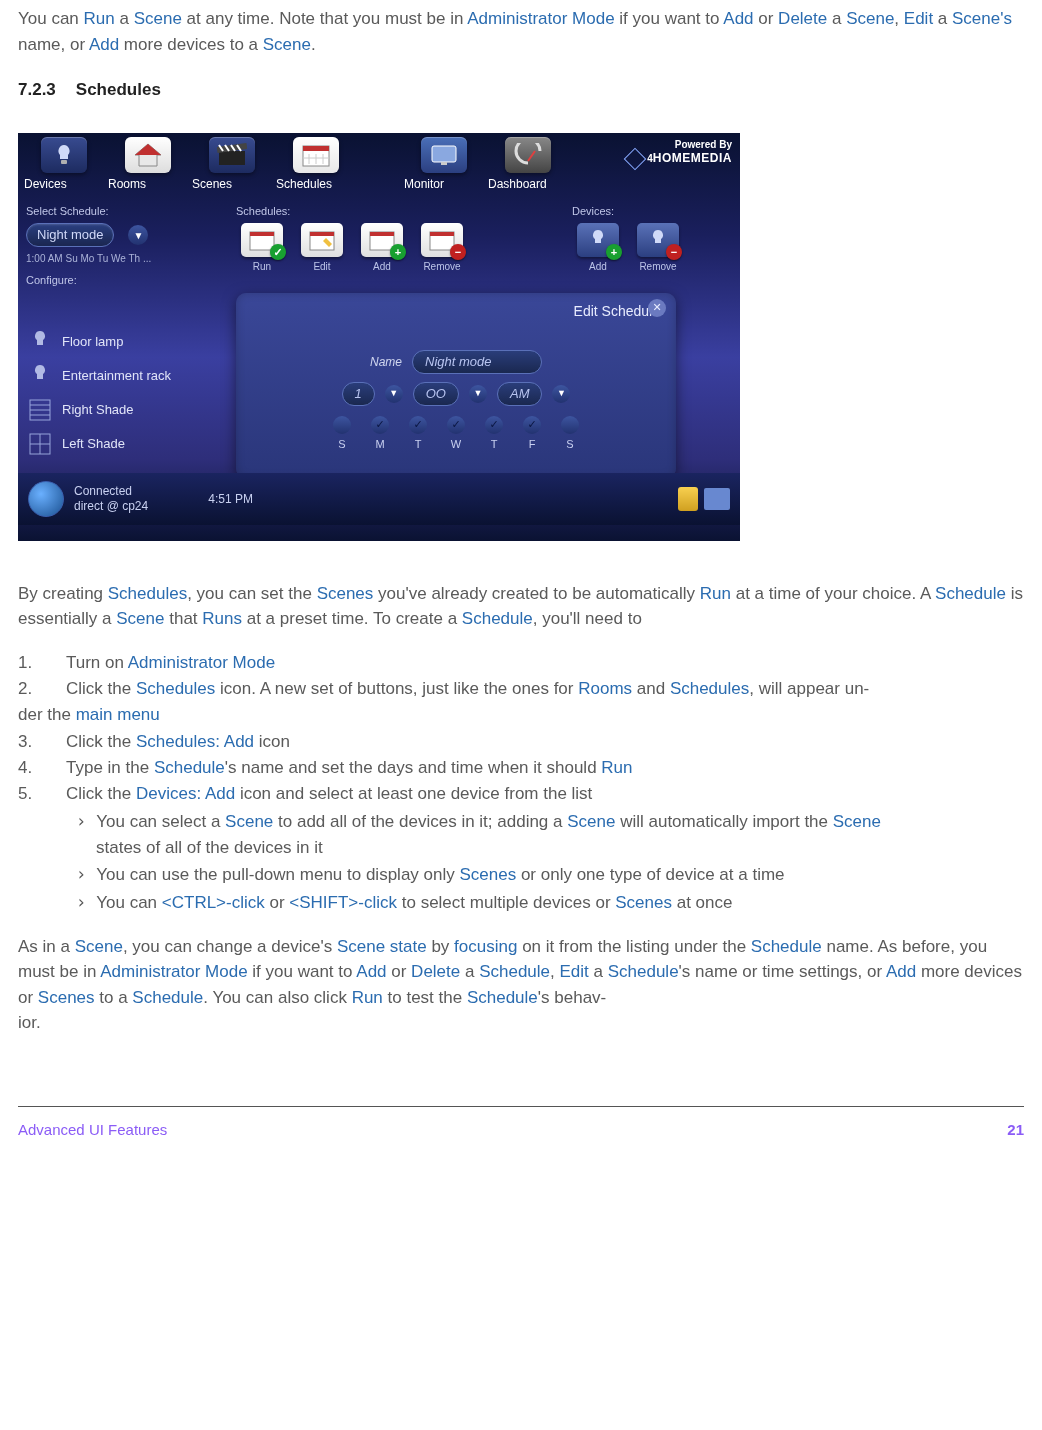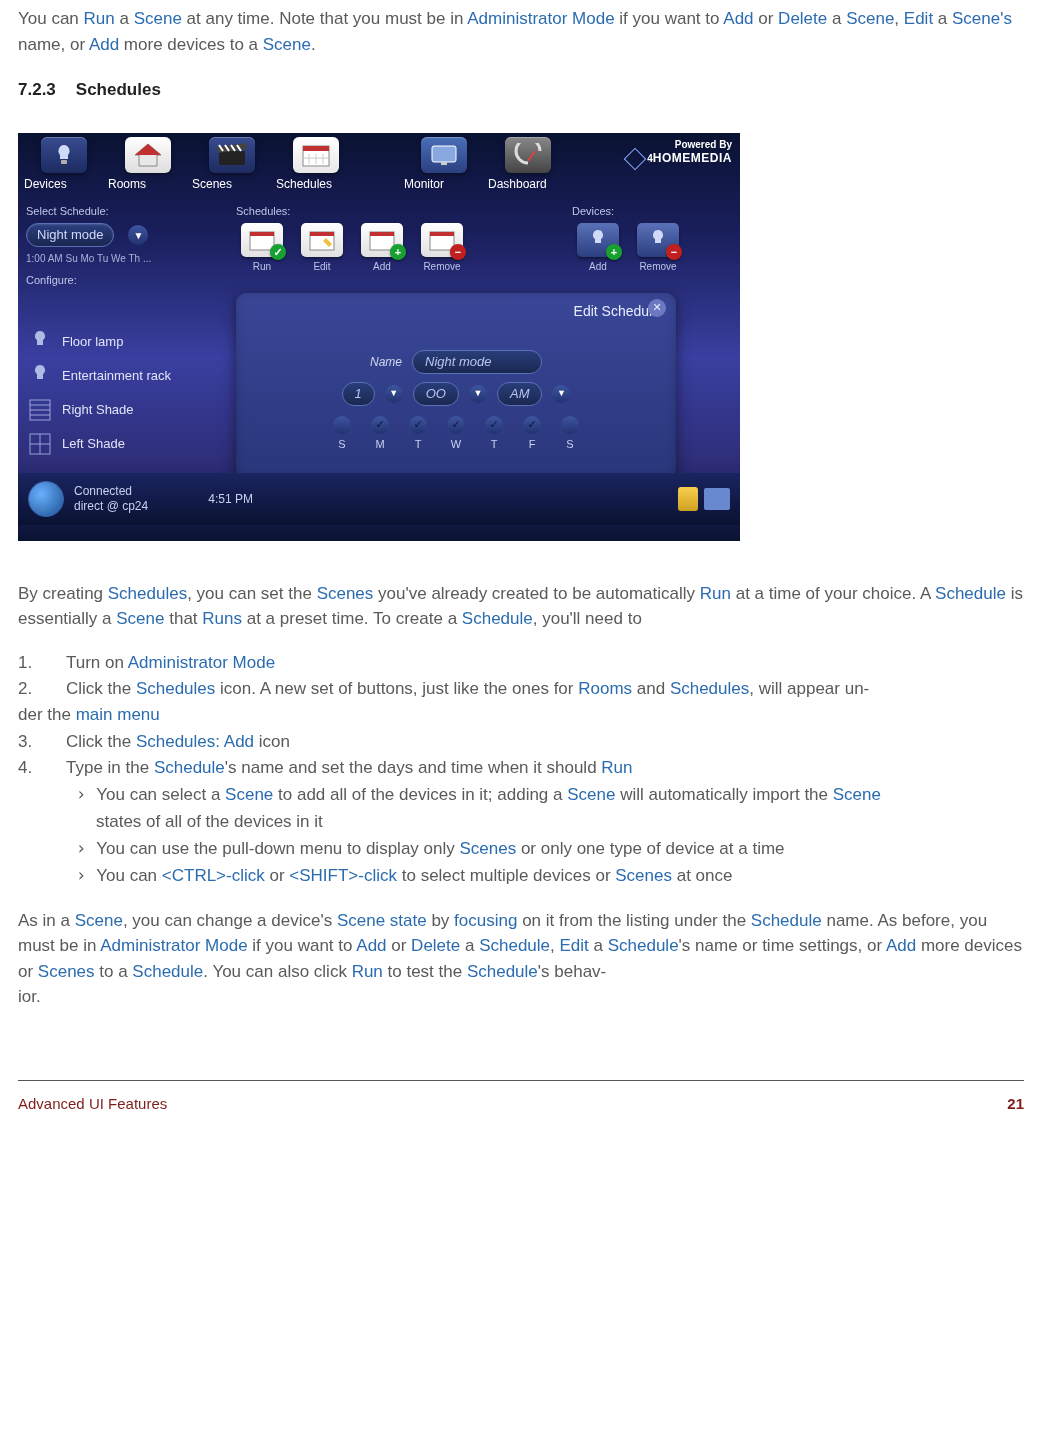--- a/index.html
+++ b/index.html
@@ -154,21 +154,21 @@
   
   .body-para { margin-top: 30px; }
   .list-ol { margin: 18px 0; }
   .list-ol .li-row { line-height: 1.55; }
   .li-num { display:inline-block; width: 48px; color:#5a5a5a;}
   .sublist { margin: 0 0 0 48px;}
   .sublist .sli-row { line-height:1.55; padding-left: 30px; text-indent: -20px;}
   .chev { font-family: monospace; margin-right: 10px;}
 
   .footer-sep { border:none;border-top:1px solid #555;margin:70px 0 12px;}
-  .footer-row { display:flex;justify-content:space-between;align-items:flex-end;font-size:15px;color:#7f1d1d;padding-bottom:20px;}
+  .footer-row { display:flex;justify-content:space-between;align-items:flex-end;font-size:15px;color:#8b5cf6;padding-bottom:20px;}
   .footer-row .pg { font-weight:bold;}
 </style>
 </head>
 <body>
 
 <p class="intro-text">
   <span>You can </span><span class="link">Run</span><span> a </span><span class="link">Scene</span><span> at any time. Note that you must be in </span><span class="link">Administrator Mode</span><span> if you want to </span><span class="link">Add</span><span> or </span><span class="link">Delete</span><span> a </span><span class="link">Scene</span><span>, </span><span class="link">Edit</span><span> a </span><span class="link">Scene's</span><span> name, or </span><span class="link">Add</span><span> more devices to a </span><span class="link">Scene</span><span>.</span>
 </p>
 
 <p class="section-number">
@@ -409,20 +409,21 @@
 <div class="list-ol">
   <div class="li-row"><span class="li-num">1.</span><span>Turn on </span><span class="link">Administrator Mode</span></div>
 
   <div class="li-row"><span class="li-num">2.</span><span>Click the </span><span class="link">Schedules</span><span> icon. A new set of buttons, just like the ones for </span><span class="link">Rooms</span><span> and </span><span class="link">Schedules</span><span>, will appear un-</span></div>
   <div class="li-row"><span>der the </span><span class="link">main menu</span></div>
 
   <div class="li-row"><span class="li-num">3.</span><span>Click the </span><span class="link">Schedules: Add</span><span> icon</span></div>
 
   <div class="li-row"><span class="li-num">4.</span><span>Type in the </span><span class="link">Schedule</span><span>'s name and set the days and time when it should </span><span class="link">Run</span></div>
 
+  <div class="li-row"><span class="li-num">5.</span><span>Click the </span><span class="link">Devices: Add</span><span> icon and select at least one device from the list</span></div>
 
   <div class="sublist">
     <div class="sli-row"><span class="chev">›</span><span>You can select a </span><span class="link">Scene</span><span> to add all of the devices in it; adding a </span><span class="link">Scene</span><span> will automatically import the </span><span class="link">Scene</span></div>
     <div class="sli-row" style="text-indent:0"><span>states of all of the devices in it</span></div>
     <div class="sli-row"><span class="chev">›</span><span>You can use the pull-down menu to display only </span><span class="link">Scenes</span><span> or only one type of device at a time</span></div>
     <div class="sli-row"><span class="chev">›</span><span>You can </span><span class="link">&lt;CTRL&gt;-click</span><span> or </span><span class="link">&lt;SHIFT&gt;-click</span><span> to select multiple devices or </span><span class="link">Scenes</span><span> at once</span></div>
   </div>
 </div>
 
 <p>

